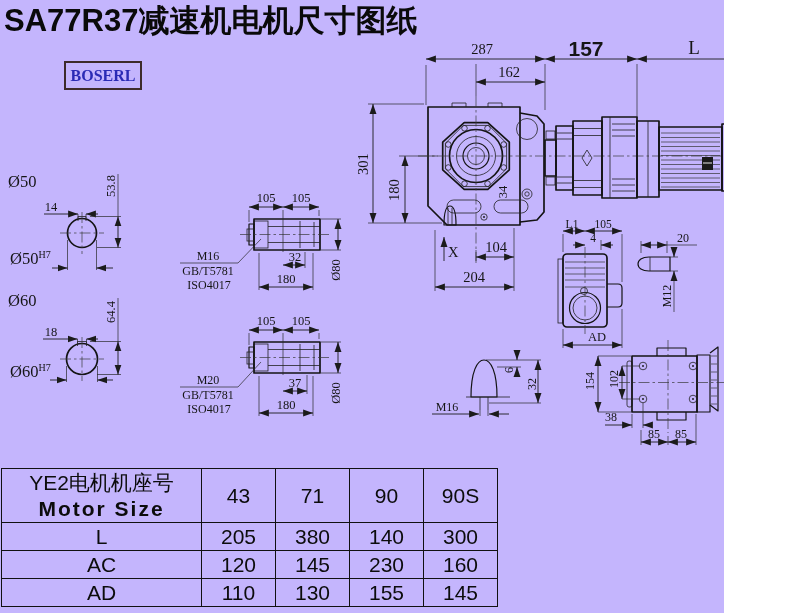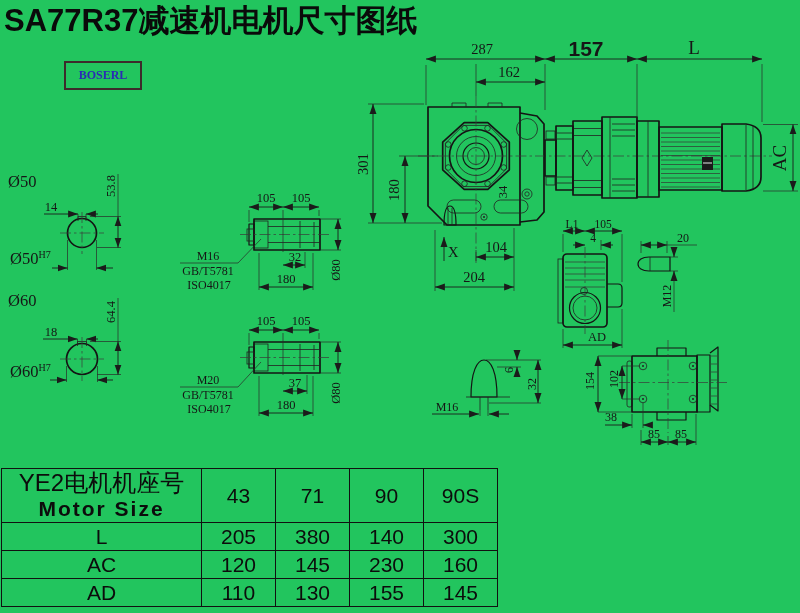--- a/index.html
+++ b/index.html
@@ -1,39 +1,39 @@
 <!DOCTYPE html>
 <html><head>
 <meta charset="utf-8">
 <style>
   html,body{margin:0;padding:0;background:#fff;}
-  #page{position:relative;width:800px;height:613px;background:#22c55e;overflow:hidden;
+  #page{position:relative;width:724px;height:613px;background:#c4b5fd;overflow:hidden;
         font-family:"Liberation Sans",sans-serif;}
   #title{position:absolute;left:4px;top:0px;font-size:31px;font-weight:bold;color:#0a0a0a;
          letter-spacing:0px;white-space:nowrap;}
   #logo{position:absolute;left:64px;top:61px;width:74px;height:25px;border:2px solid #3d2b2b;
         display:flex;align-items:center;justify-content:center;
-        font-family:"Liberation Serif",serif;font-size:12px;font-weight:600;color:#2b2bb5;}
+        font-family:"Liberation Serif",serif;font-size:16px;font-weight:600;color:#2b2bb5;}
   svg{position:absolute;left:0;top:0;}
   svg text{font-family:"Liberation Serif",serif;fill:#161616;}
   .mid{text-anchor:middle;}
   .ts{font-size:14.5px}.tm{font-size:12.5px}.tsm{font-size:12px}.tl{font-size:19px}
   .th{font-size:16.5px}.tt{font-size:11.5px}
   .tb{font-family:"Liberation Sans",sans-serif;font-weight:bold;font-size:21px;}
   .o{stroke:#141414;stroke-width:1.7;fill:none;stroke-linejoin:round;}
   .o2{stroke:#141414;stroke-width:1.2;fill:none;stroke-linejoin:round;}
   .t{stroke:#222;stroke-width:0.8;fill:none;}
   .t7{stroke:#333;stroke-width:0.7;fill:none;}
   .x{stroke:#2a2a2a;stroke-width:0.7;fill:none;}
   .d{stroke:#1b1b1b;stroke-width:0.9;fill:none;}
   .cl{stroke:#3a3a3a;stroke-width:0.7;fill:none;stroke-dasharray:11 3 2.5 3;}
   #dims-table{position:absolute;left:1px;top:468px;width:492px;border-collapse:collapse;
         table-layout:fixed;text-align:center;color:#0c0c0c;}
   #dims-table td{border:1.7px solid #111;padding:0;font-size:21px;}
-  #dims-table .hd1{font-size:24px;line-height:26px;}
+  #dims-table .hd1{font-size:21px;line-height:26px;}
   #dims-table .hd2{font-size:21px;line-height:25px;letter-spacing:2px;font-weight:bold;}
   #dims-table tr{height:28px;}
   #dims-table tr.hrow{height:54px;}
 </style>
 </head>
 <body>
 
 <div id="page">
 
   <div id="title">SA77R37减速机电机尺寸图纸</div>

